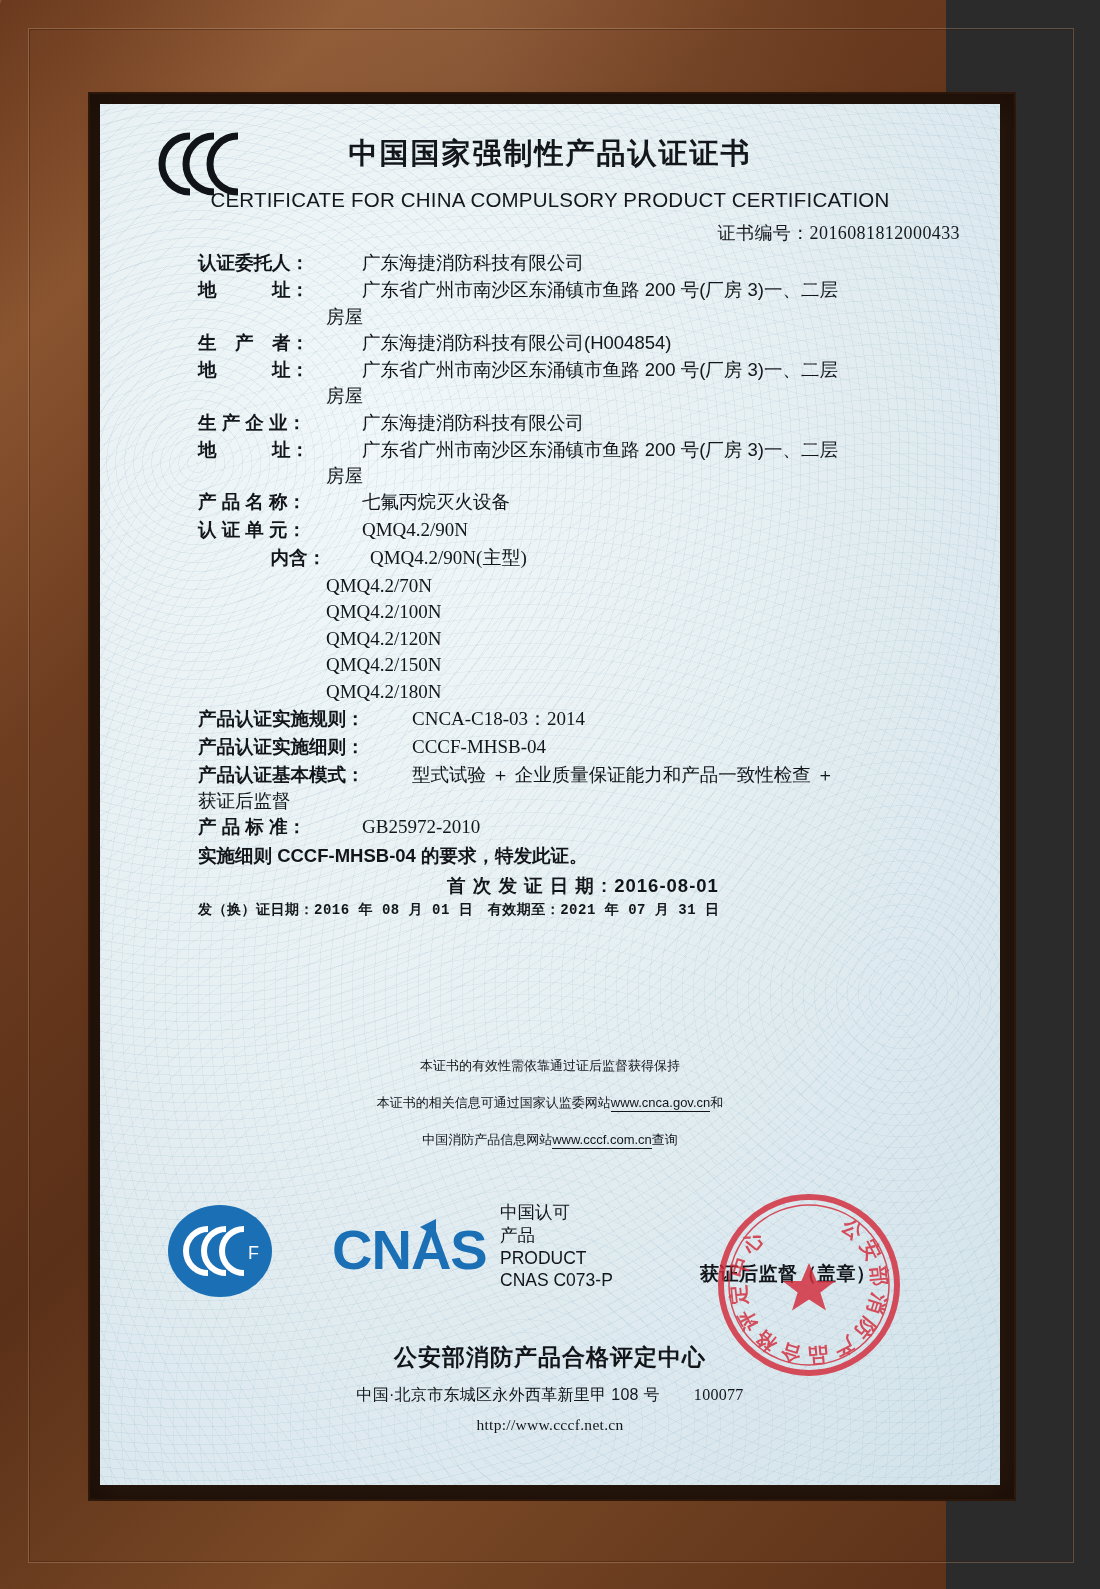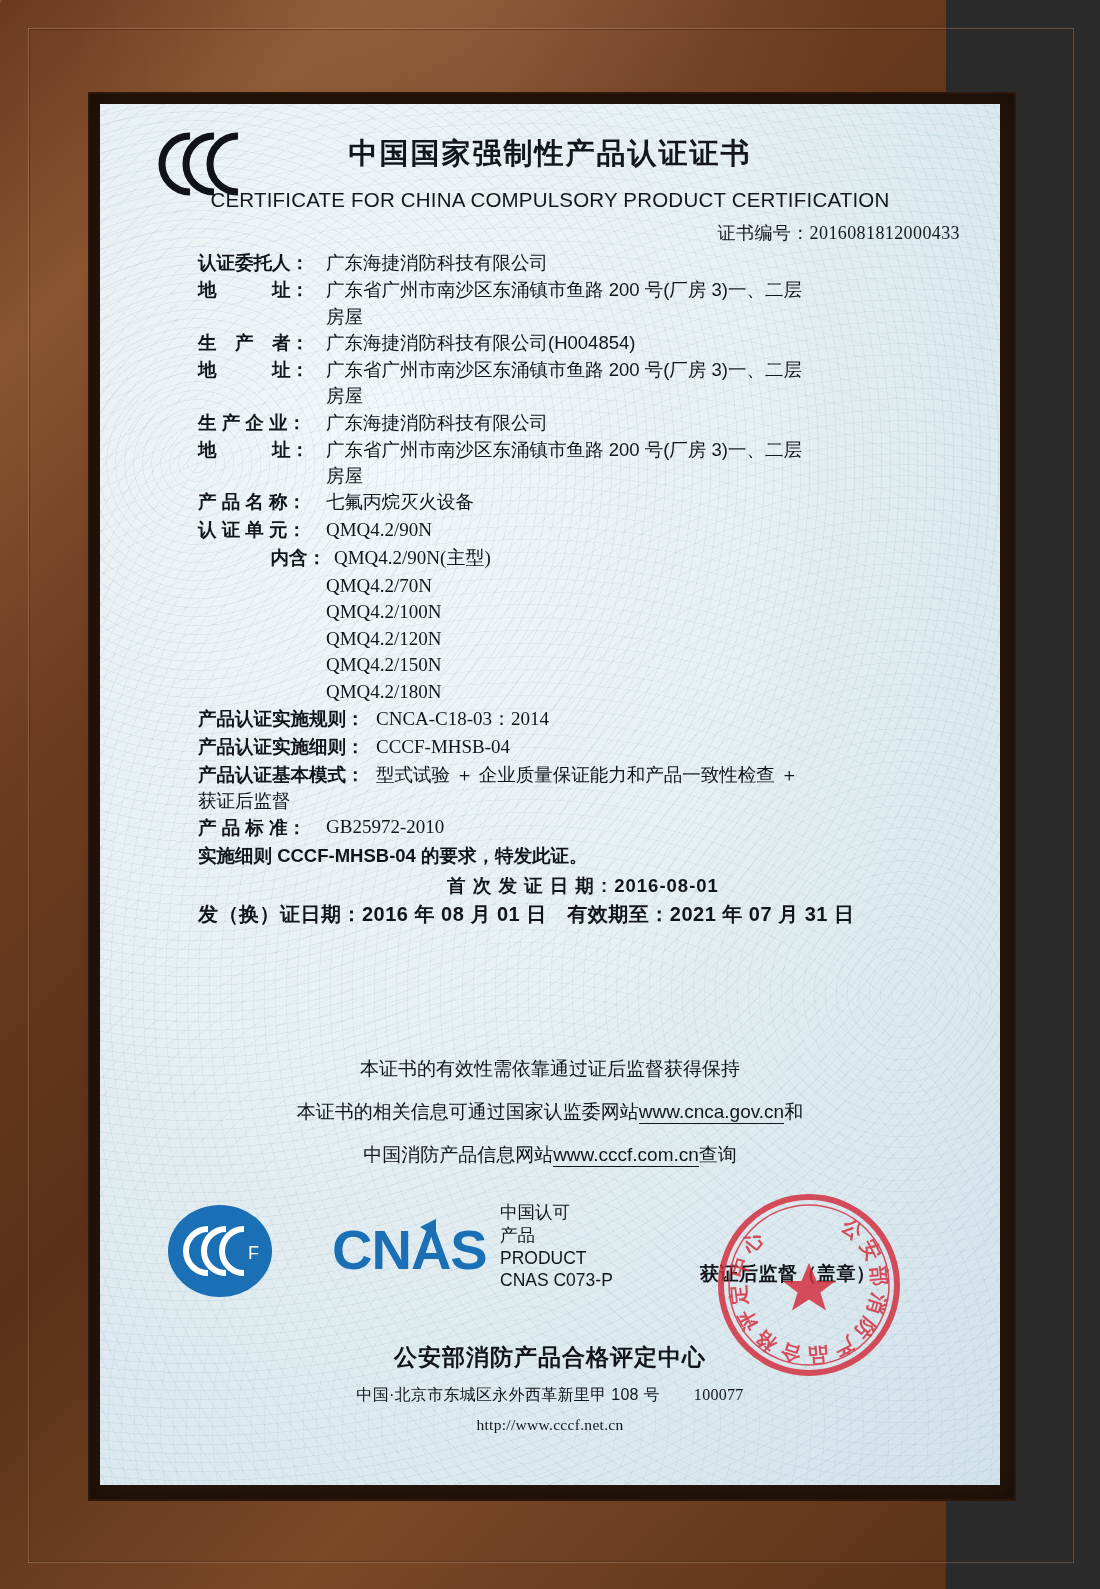--- a/index.html
+++ b/index.html
@@ -114,23 +114,24 @@
 
   
   .body-block {
     position: absolute;
     left: 98px; top: 146px;
     width: 770px;
     color: #12161b;
   }
   .row {
     display: flex;
-    align-items: flex-end;
+    align-items: flex-start;
     margin-bottom: 1px;
     line-height: 1.42;
+    gap: 36px;
   }
   .lbl {
     flex: 0 0 128px;
     font-family: "Liberation Sans", sans-serif;
     font-weight: bold;
     font-size: 18.5px;
     white-space: pre;
     letter-spacing: 0px;
   }
   .lbl.right {
@@ -168,34 +169,34 @@
   }
   .first-issue {
     text-align: center;
     font-family: "Liberation Sans", sans-serif;
     font-weight: bold;
     font-size: 18.5px;
     margin-top: 3px;
     letter-spacing: 1px;
   }
   .issue-line {
-    font-family: Liberation Sans, sans-serif;
-    font-weight: bold;
-    font-size: 20px;
+    font-family: Liberation Mono, monospace;
+    font-weight: bold;
+    font-size: 14px;
     margin-top: 3px;
     letter-spacing: 0.5px;
   }
 
   
   .notes {
     position: absolute;
     left: 0; right: 0; top: 955px;
     text-align: center;
     font-family: "Liberation Sans", sans-serif;
-    font-size: 19px;
+    font-size: 13px;
     color: #12161b;
     line-height: 1.0;
   }
   .notes div { margin-bottom: 24px; }
   .url { border-bottom: 1px solid #12161b; padding-bottom: 1px; }
 
   
   .logos {
     position: absolute;
     left: 0; right: 0; top: 1095px;

